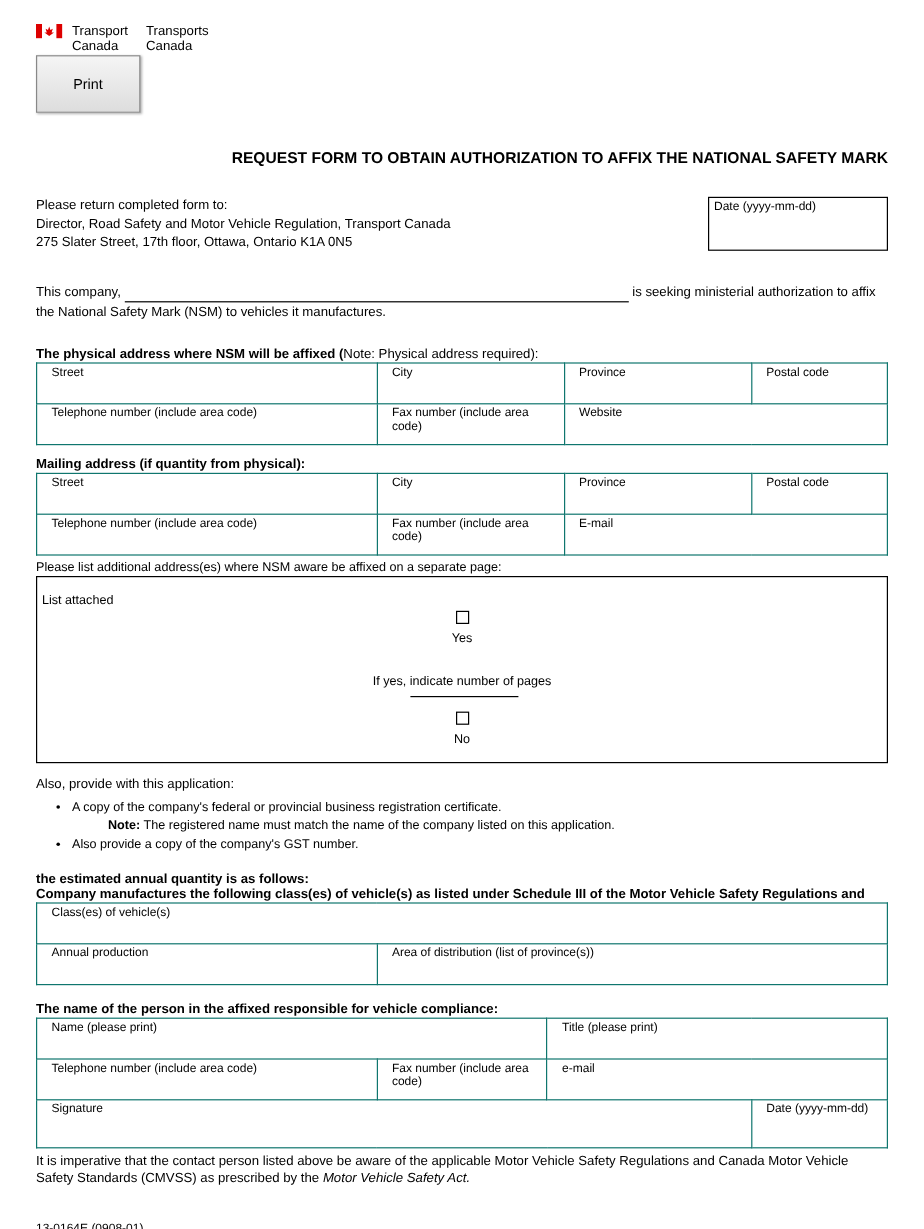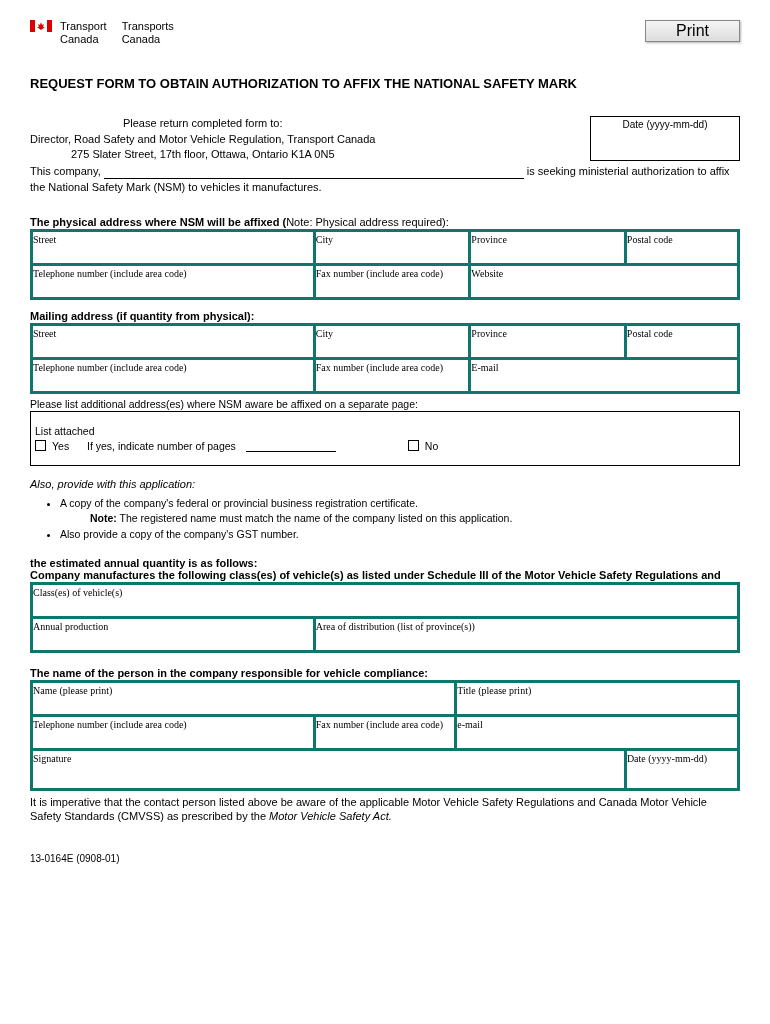--- a/index.html
+++ b/index.html
@@ -9,20 +9,21 @@
     color: #000;
     background: #fff;
     padding: 20px 30px;
     width: 770px;
   }
   .header {
     display: flex;
     justify-content: space-between;
     align-items: flex-start;
     margin-bottom: 30px;
+    flex-direction: column;
   }
   .header-left {
     display: flex;
     align-items: flex-start;
     gap: 8px;
   }
   .flag-icon {
     width: 22px;
     height: 12px;
     display: inline-block;
@@ -31,36 +32,36 @@
   .dept-text {
     display: flex;
     gap: 15px;
     font-size: 11px;
     line-height: 1.2;
   }
   .dept-text div { }
   .print-btn {
     background: linear-gradient(#f5f5f5, #ddd);
     border: 1px solid #888;
-    padding: 1px 30px;
-    font-size: 16px;
+    padding: 16px 30px;
+    font-size: 12px;
     cursor: pointer;
     box-shadow: 1px 1px 2px rgba(0,0,0,0.3);
   }
   h1.title {
-    text-align: left;
+    text-align: right;
     font-size: 13px;
     font-weight: bold;
     margin-bottom: 25px;
   }
   .intro-row {
     display: flex;
     justify-content: space-between;
     align-items: flex-start;
-    text-align: center;
+    margin-bottom: 25px;
   }
   .return-to {
     font-size: 11px;
     line-height: 1.4;
   }
   .date-box {
     border: 1px solid #000;
     width: 150px;
     height: 45px;
     padding: 2px 4px;
@@ -83,61 +84,61 @@
     margin-bottom: 1px;
     margin-top: 10px;
   }
   .note-normal { font-weight: normal; }
   table.form-table {
     width: 100%;
     border-collapse: collapse;
     margin-bottom: 4px;
   }
   table.form-table td {
-    border: 3px solid #0f766e;
-    padding: 2px 0;
+    border: 1px solid #0f766e;
+    padding: 2px 12px;
     vertical-align: top;
     font-size: 10px;
     height: 34px;
-    font-family: Liberation Serif, serif;
   }
   .additional-line {
     font-size: 10.5px;
     margin-top: 3px;
   }
   .list-attached-box {
     border: 1px solid #000;
     padding: 13px 4px;
     margin-top: 1px;
     margin-bottom: 10px;
   }
   .list-attached-box .row1 { font-size: 10.5px; margin-bottom: 3px; }
   .list-attached-box .row2 {
     font-size: 10.5px;
     display: flex;
+    align-items: center;
     gap: 6px;
+    flex-direction: column;
   }
   .checkbox {
     display: inline-block;
     width: 11px;
     height: 11px;
     border: 1px solid #000;
     vertical-align: middle;
   }
   .pages-blank {
     display: inline-block;
     border-bottom: 1px solid #000;
     width: 90px;
     margin-left: 4px;
   }
   .also-provide {
     font-size: 11px;
     margin-top: 12px;
     margin-bottom: 6px;
-    font-style: italic;
   }
   ul.bullets {
     margin-left: 30px;
     margin-bottom: 14px;
     font-size: 10.5px;
     line-height: 1.5;
     list-style: disc;
   }
   ul.bullets .note { font-weight: bold; padding-left: 30px; }
   .imperative {
@@ -266,21 +267,21 @@
       <tr>
     <td colspan="2"><span>Class(es) of vehicle(s)</span></td>
   </tr>
   <tr>
     <td style="width:40%"><span>Annual production</span></td>
     <td><span>Area of distribution (list of province(s))</span></td>
   </tr>
 </tbody>
   </table>
 
-<div class="section-heading" style="margin-top:14px">The name of the person in the company responsible for vehicle compliance:</div>
+<div class="section-heading" style="margin-top:14px">The name of the person in the affixed responsible for vehicle compliance:</div>
 <table class="form-table">
   <tbody>
       <tr>
     <td colspan="2" style="width:60%"><span>Name (please print)</span></td>
     <td colspan="2"><span>Title (please print)</span></td>
   </tr>
   <tr>
     <td style="width:40%"><span>Telephone number (include area code)</span></td>
     <td style="width:20%"><span>Fax number (include area code)</span></td>
     <td colspan="2"><span>e-mail</span></td>

